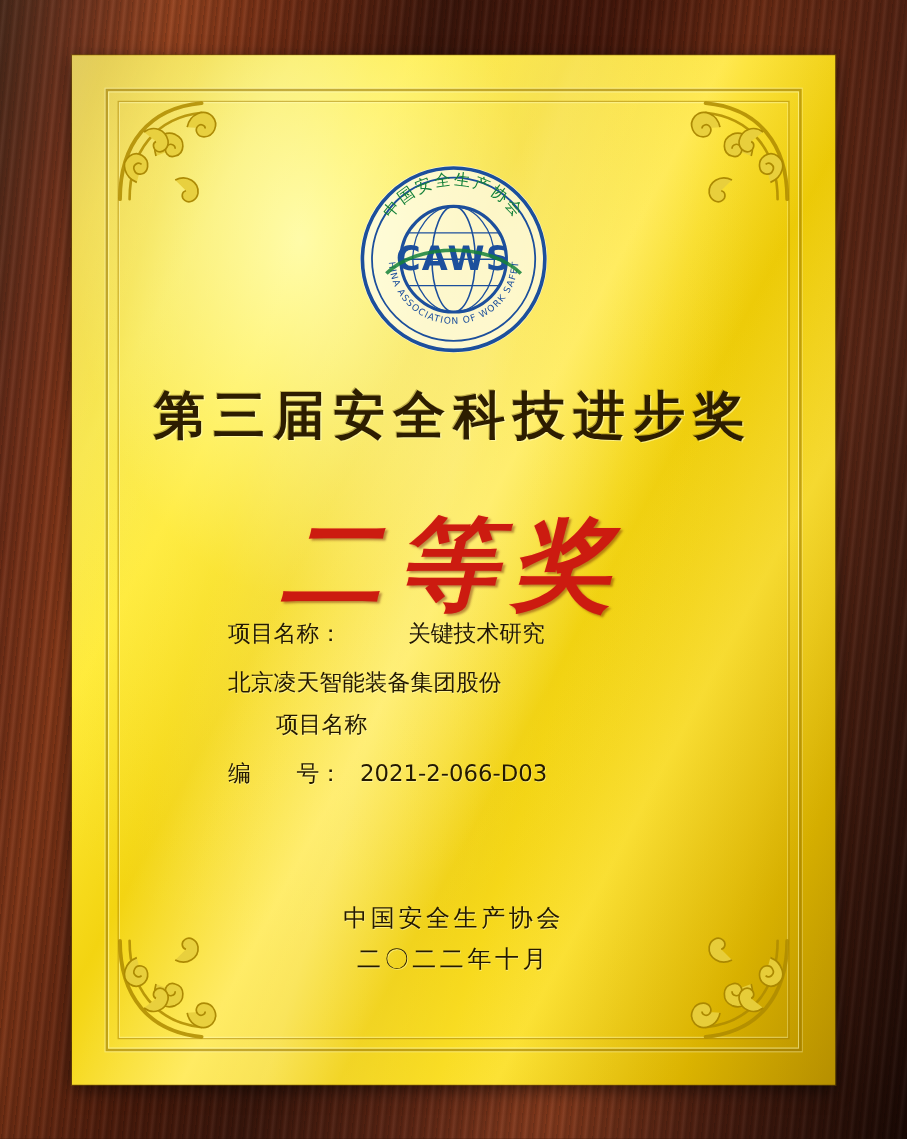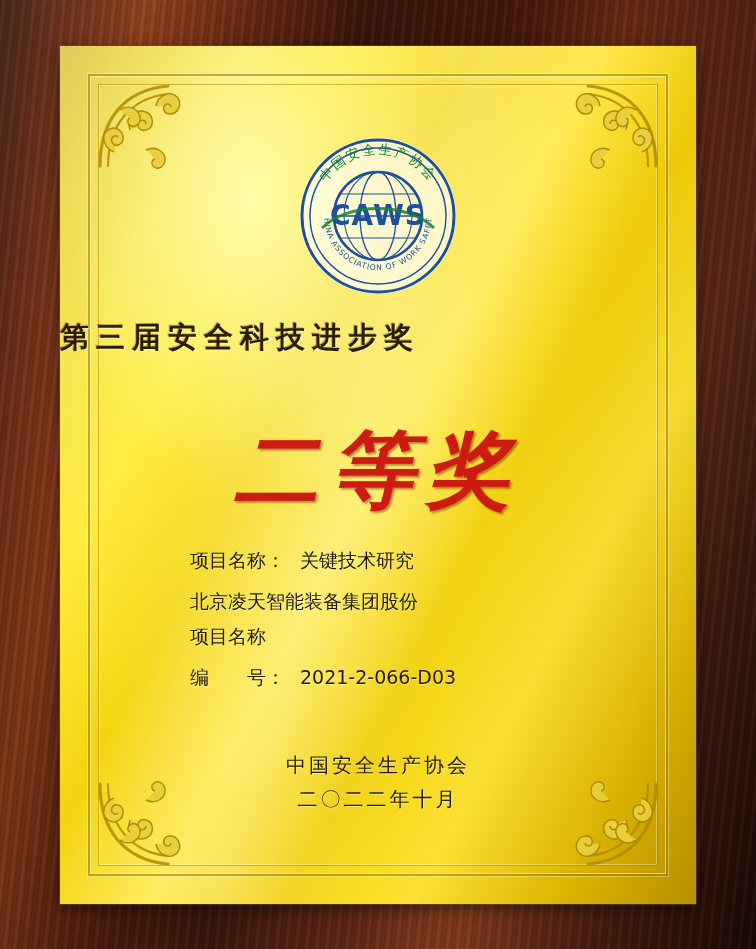--- a/index.html
+++ b/index.html
@@ -133,22 +133,23 @@
     width: 160px;
     height: 160px;
   }
   .emblem svg { display: block; width: 160px; height: 160px; }
 
   
   .award-title {
     position: absolute;
     left: 0; right: 0;
     top: 272px;
+    text-align: center;
     font-family: "DejaVu Sans", "Liberation Sans", sans-serif;
-    font-size: 29px;
+    font-size: 43px;
     font-weight: bold;
     letter-spacing: 7px;
     color: #2d1d00;
     text-shadow:
       1px 1px 0 rgba(255,255,200,0.55),
       -1px -1px 0 rgba(90,65,0,0.35);
   }
   .grade {
     position: absolute;
     left: 0; right: 0;
@@ -163,42 +164,42 @@
     text-shadow:
       2px 2px 2px rgba(90,0,0,0.40),
       0 0 1px rgba(255,120,60,0.6);
     margin-top: 23px;
   }
 
   
   .details {
     position: absolute;
     left: 130px;
-    top: 497px;
+    top: 465px;
     width: 400px;
     color: #241900;
     font-size: 19px;
     line-height: 35px;
     font-family: "DejaVu Sans", "Liberation Sans", sans-serif;
     text-shadow: 0.5px 0.5px 0 rgba(255,255,205,0.5);
   }
   .row {
     display: flex;
     align-items: flex-start;
     margin-bottom: 6px;
   }
   .row .lbl {
     width: 110px;
     flex: 0 0 110px;
     white-space: pre;
   }
   .row .val {
     flex: 1 1 auto;
   }
-  .row .val .l2 { display: block; }
+  .row .val .l2 { display: block; margin-left: 40px; }
 
   
   .footer {
     position: absolute;
     left: 0; right: 0;
     bottom: 88px;
     text-align: center;
     color: #241900;
     font-size: 20px;
     line-height: 34px;

